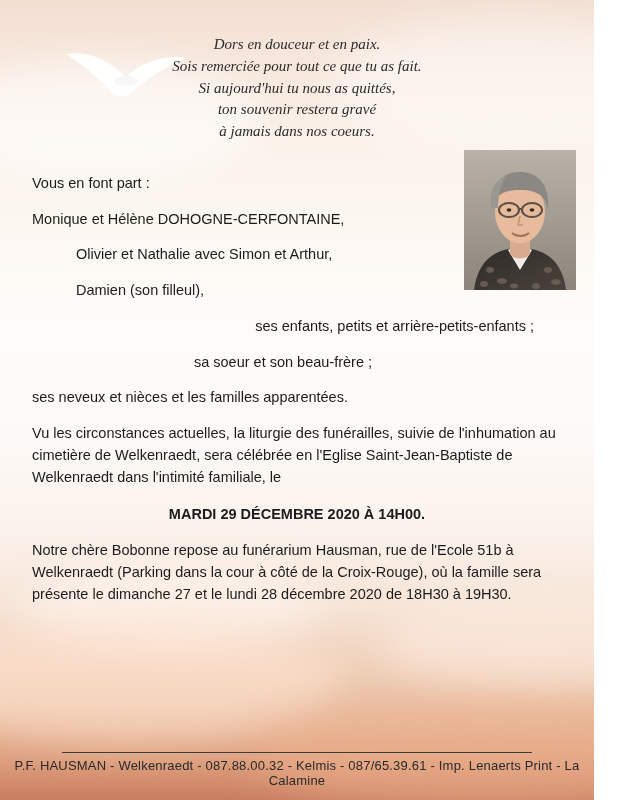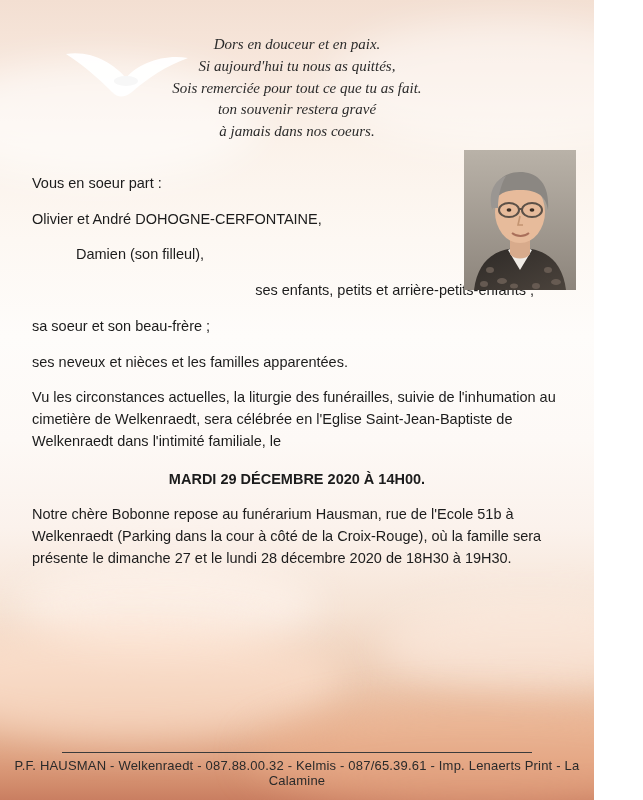--- a/index.html
+++ b/index.html
@@ -119,21 +119,21 @@
   .body-text {
     margin-top: 30px;
     font-size: 14.5px;
     color: #1c1c1c;
     line-height: 1.5;
     padding: 0 8px;
   }
   .body-text p { margin: 0 0 14px 0; }
   .indent-1 { padding-left: 44px; }
   .right-note { text-align: right; padding-right: 28px; }
-  .right-note-2 { text-align: left; padding-right: 28px; }
+  .right-note-2 { text-align: center; padding-right: 28px; }
   .bold { font-weight: normal; }
   .center-bold {
     text-align: center;
     font-weight: bold;
     font-size: 14.5px;
     margin: 16px 0 14px 0;
   }
   .tight { margin-bottom: 4px; }
 
   .footer {
@@ -221,31 +221,32 @@
 
       <path d="M56 66 L54 75 L59 75" stroke="#c39471" stroke-width="1.6" fill="none"></path>
       <path d="M48 83 C53 87 60 87 65 83" stroke="#a96f5a" stroke-width="2" fill="none"></path>
     </svg>
   </div>
 
   <div class="content">
 
     <div class="poem">
       <div>Dors en douceur et en paix.</div>
+      <div>Sois remerciée pour tout ce que tu as fait.</div>
       <div>Si aujourd'hui tu nous as quittés,</div>
-      <div>Sois remerciée pour tout ce que tu as fait.</div>
       <div>ton souvenir restera gravé</div>
       <div>à jamais dans nos coeurs.</div>
     </div>
 
 
     <div class="body-text">
-      <p>Vous en soeur part :</p>
-
-      <p class="tight">Olivier et André DOHOGNE-CERFONTAINE,</p>
+      <p>Vous en font part :</p>
+
+      <p class="tight">Monique et Hélène DOHOGNE-CERFONTAINE,</p>
+      <p class="tight indent-1">Olivier et Nathalie avec Simon et Arthur,</p>
       <p class="indent-1">Damien (son filleul),</p>
 
       <p class="right-note">ses enfants, petits et arrière-petits-enfants ;</p>
 
       <p class="right-note-2">sa soeur et son beau-frère ;</p>
 
       <p>ses neveux et nièces et les familles apparentées.</p>
 
       <p><span class="bold">Vu les circonstances actuelles,</span><span> la liturgie des funérailles, suivie de l'inhumation au cimetière de Welkenraedt, sera célébrée en l'Eglise Saint-Jean-Baptiste de Welkenraedt dans l'intimité familiale, le</span></p>
 

